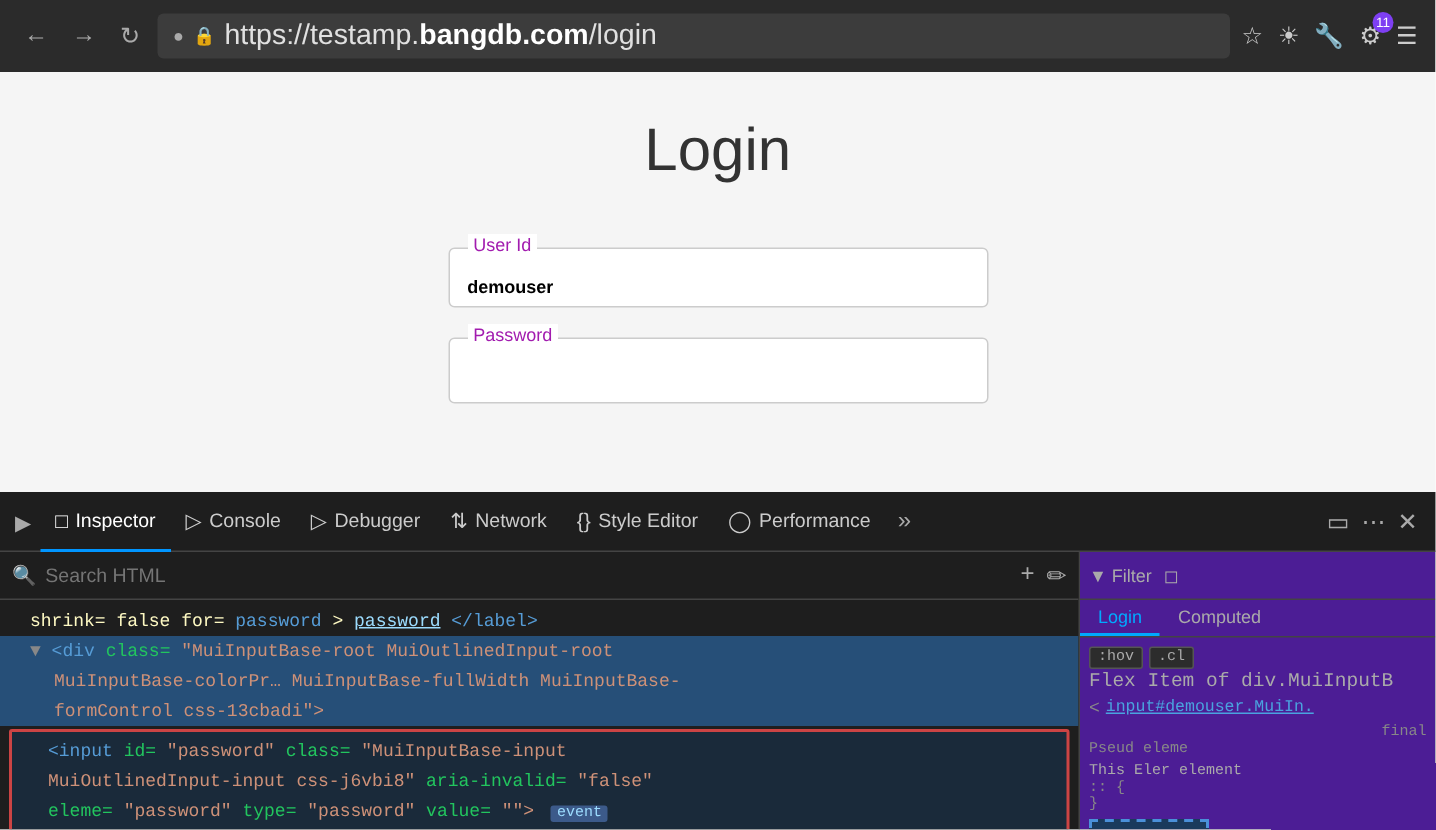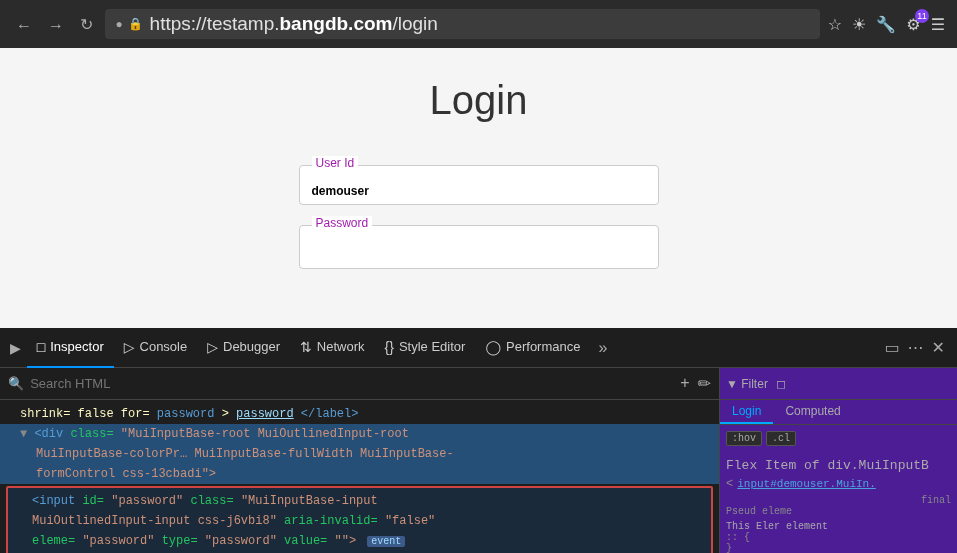--- a/index.html
+++ b/index.html
@@ -252,21 +252,21 @@
       flex: 1;
       padding: 6px;
       color: #ccc;
       font-size: 11px;
       font-family: 'Courier New', monospace;
       overflow: hidden;
     }
     .hover-states {
       display: flex;
       gap: 4px;
-      margin-bottom: 12px;
+      margin-bottom: 0;
     }
     .state-badge {
       background: #2c2c2c;
       border: 1px solid #555;
       color: #aaa;
       font-size: 10px;
       padding: 1px 5px;
       border-radius: 2px;
     }
     .flex-label {

